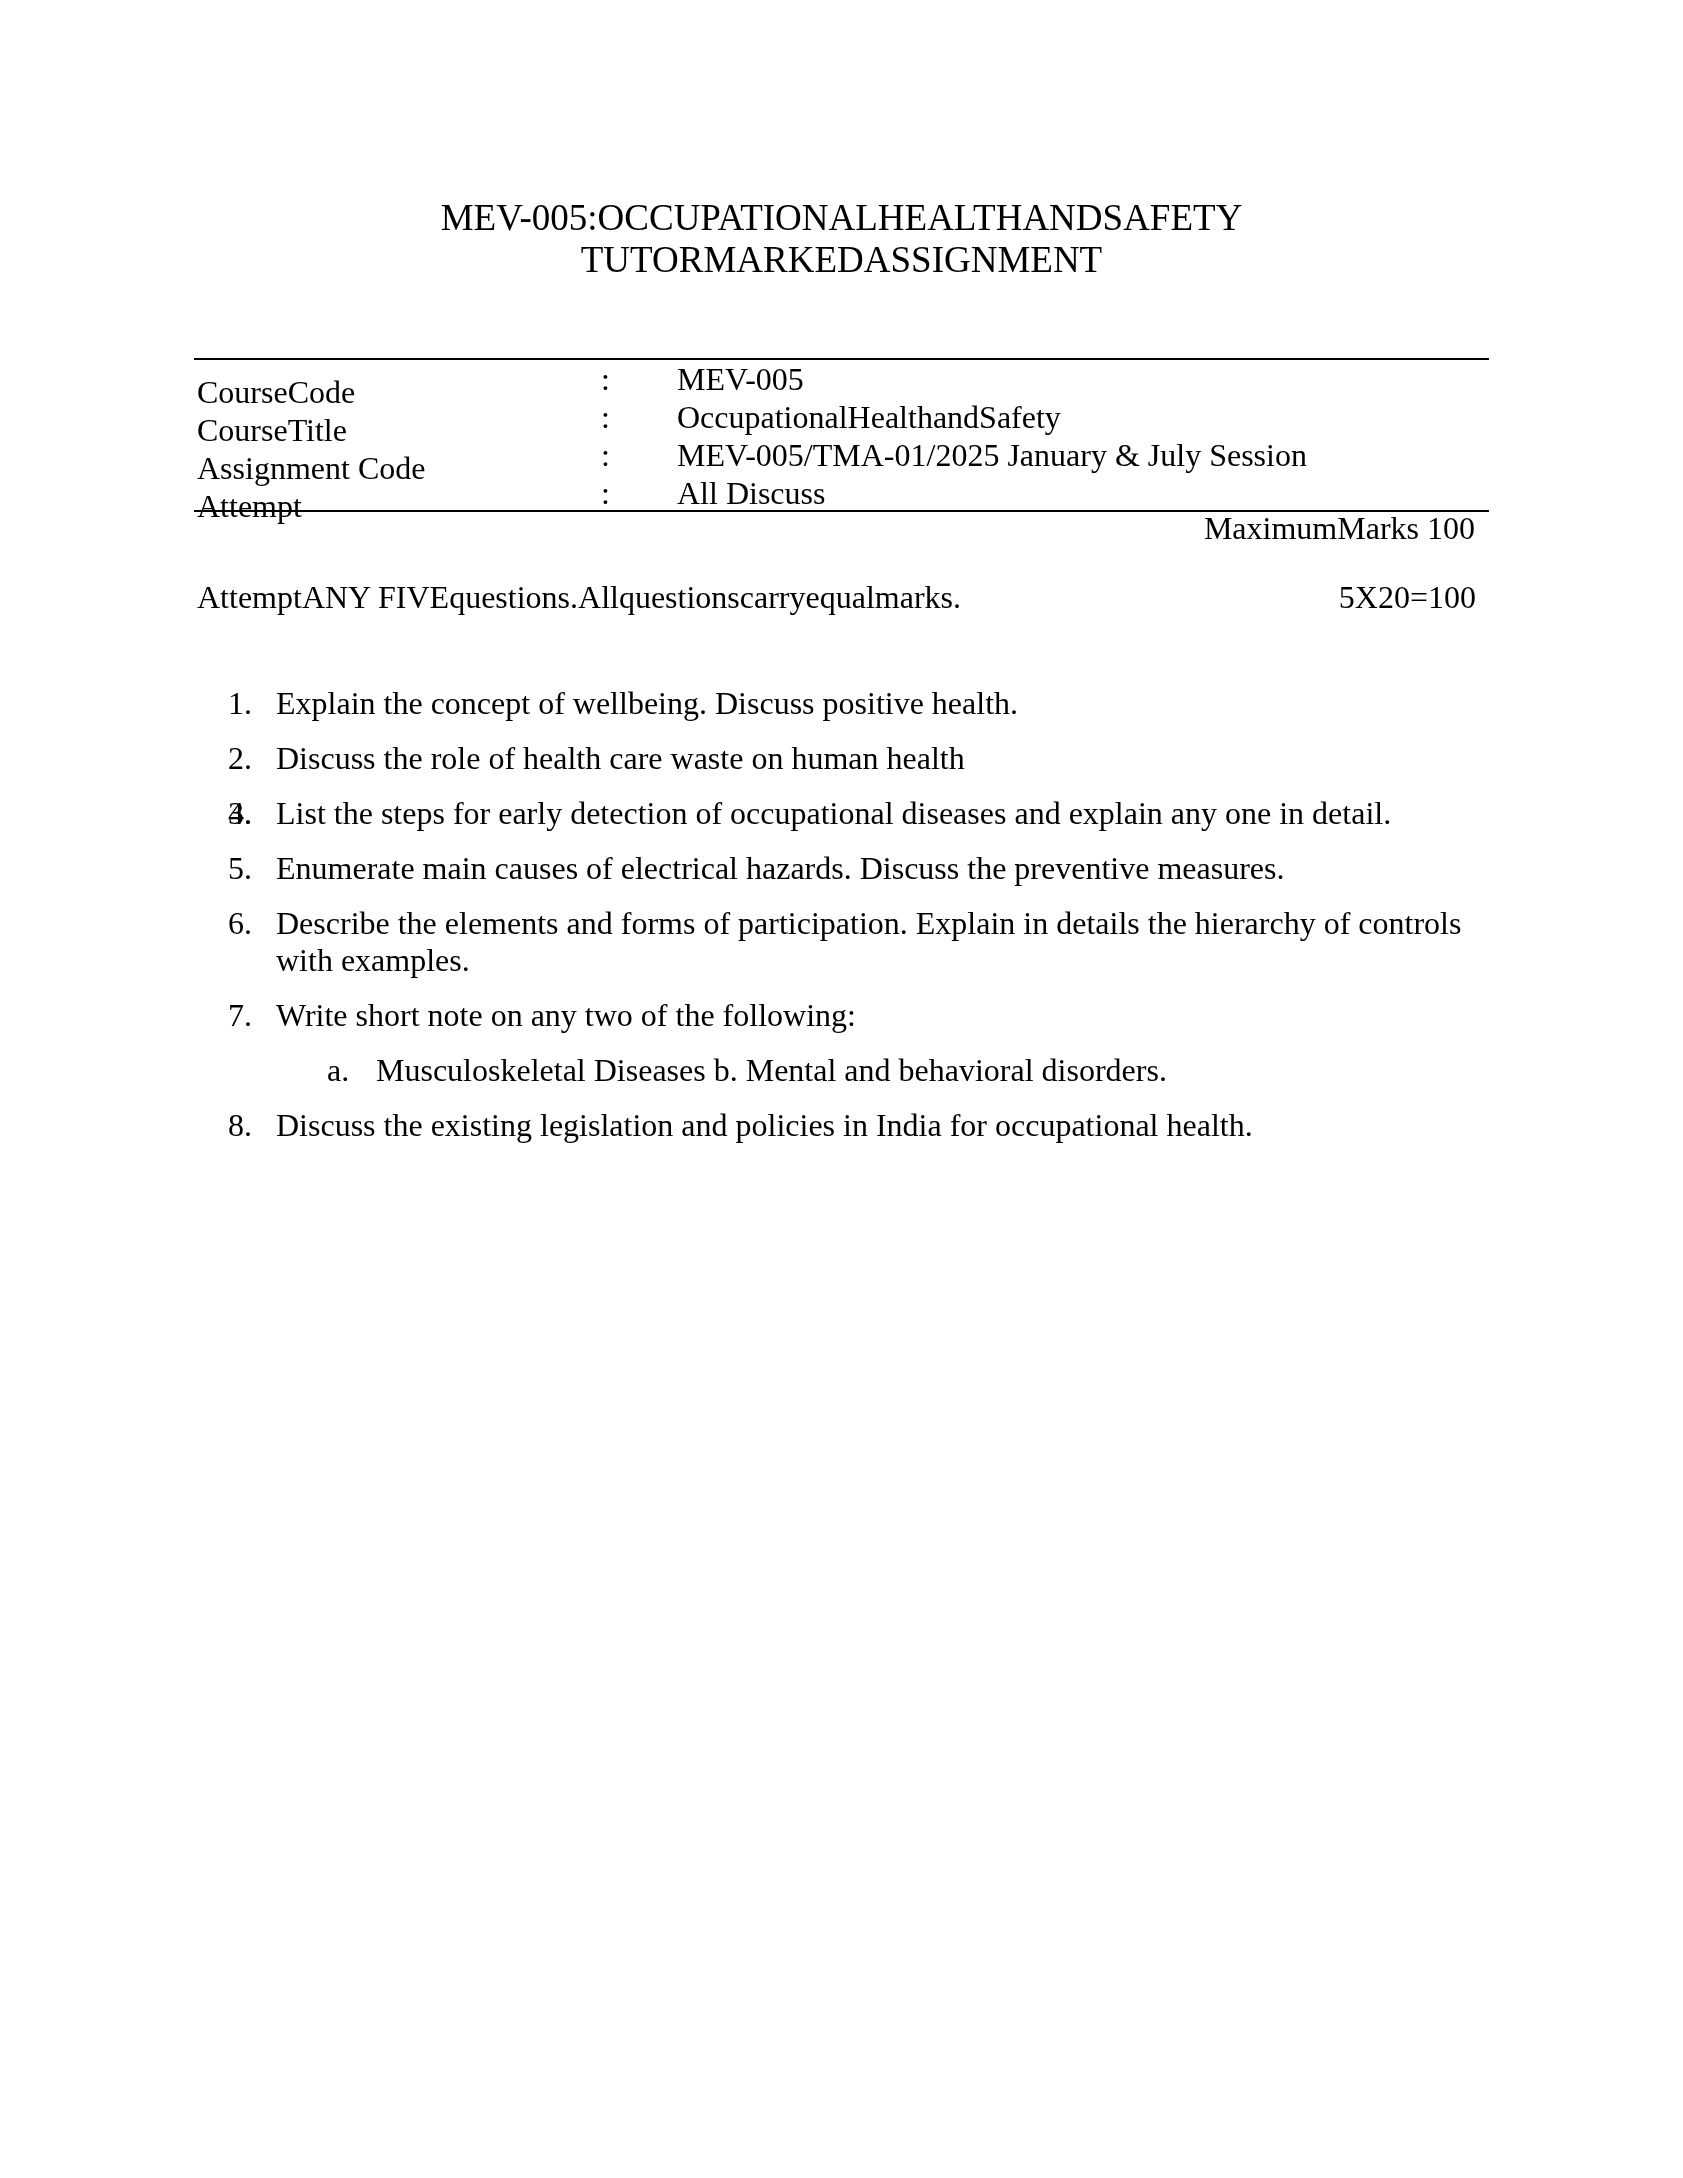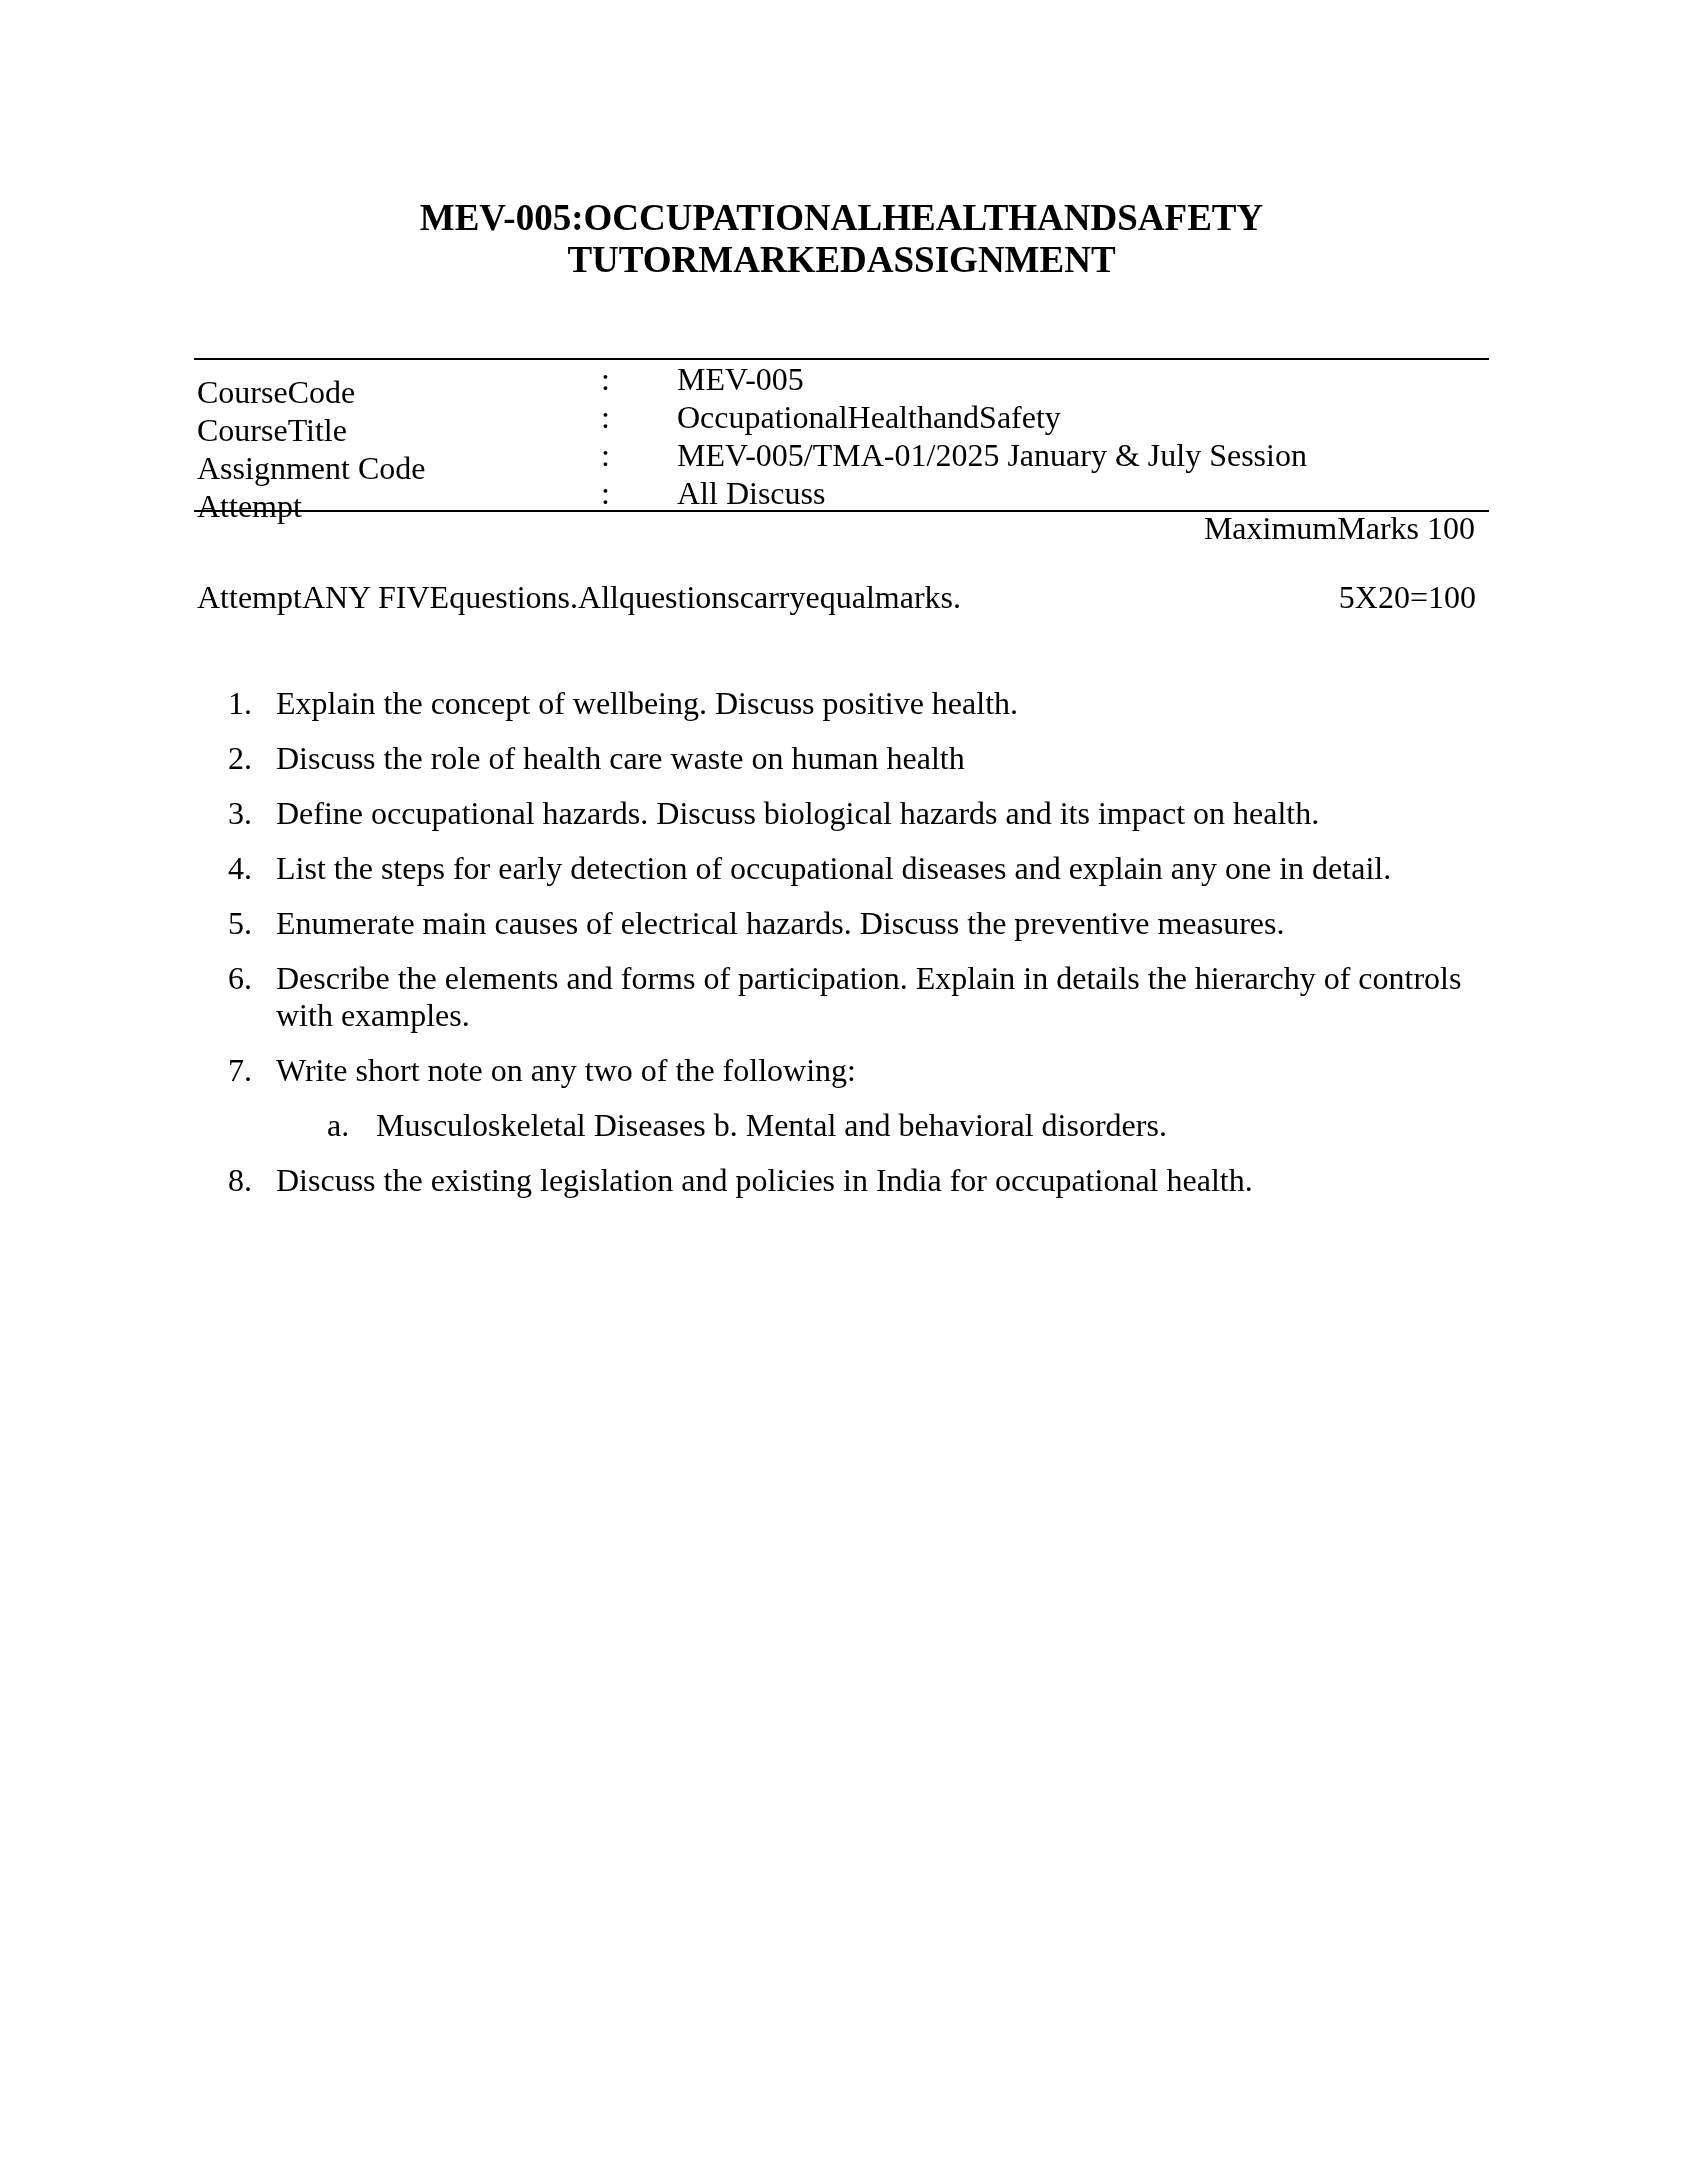--- a/index.html
+++ b/index.html
@@ -13,21 +13,21 @@
       position: relative;
       font-family: "Liberation Serif", "DejaVu Serif", serif;
       color: #000000;
       overflow: hidden;
     }
     .title {
       position: absolute;
       left: 0;
       width: 1683px;
       text-align: center;
-      font-weight: bold;
+      font-weight: normal;
       white-space: nowrap;
     }
     .title.main {
       top: 196px;
       font-size: 37px;
       line-height: 44px;
     }
     .title.sub {
       top: 242px;
       font-size: 37px;
@@ -164,21 +164,20 @@
   <li class="q">
     <span class="num">1.</span>
     <span class="text">Explain the concept of wellbeing.  Discuss positive health.</span>
   </li>
   <li class="q">
     <span class="num">2.</span>
     <span class="text">Discuss the role of health care waste on human health</span>
   </li>
   <li class="q">
     <span class="num">3.</span>
-    <span class="text">Define occupational hazards. Discuss biological hazards and its impact on health.</span>
   </li>
   <li class="q">
     <span class="num">4.</span>
     <span class="text">List the steps for early detection of occupational diseases and explain any one in detail.</span>
   </li>
   <li class="q">
     <span class="num">5.</span>
     <span class="text">Enumerate main causes of electrical hazards.  Discuss the preventive measures.</span>
   </li>
   <li class="q">

